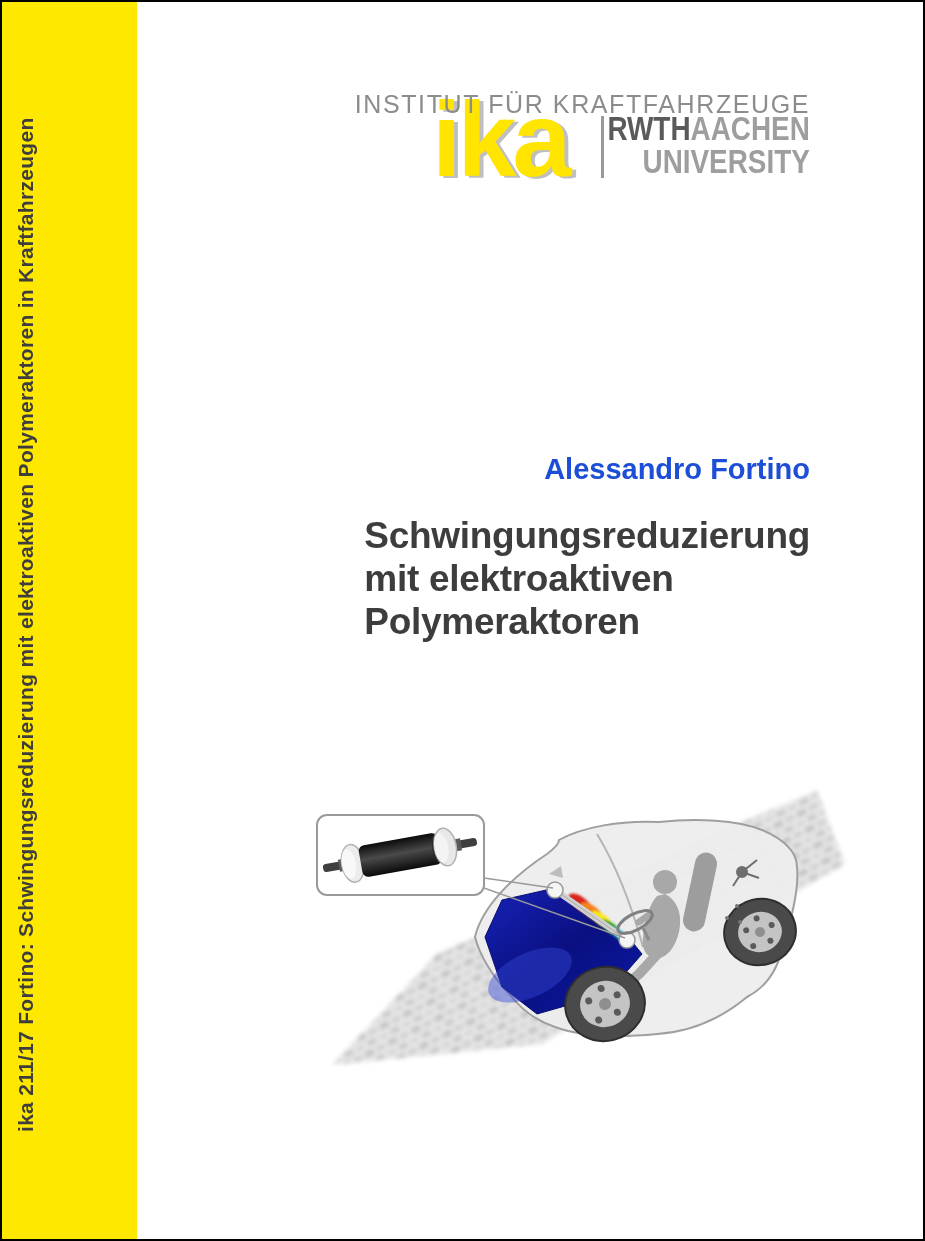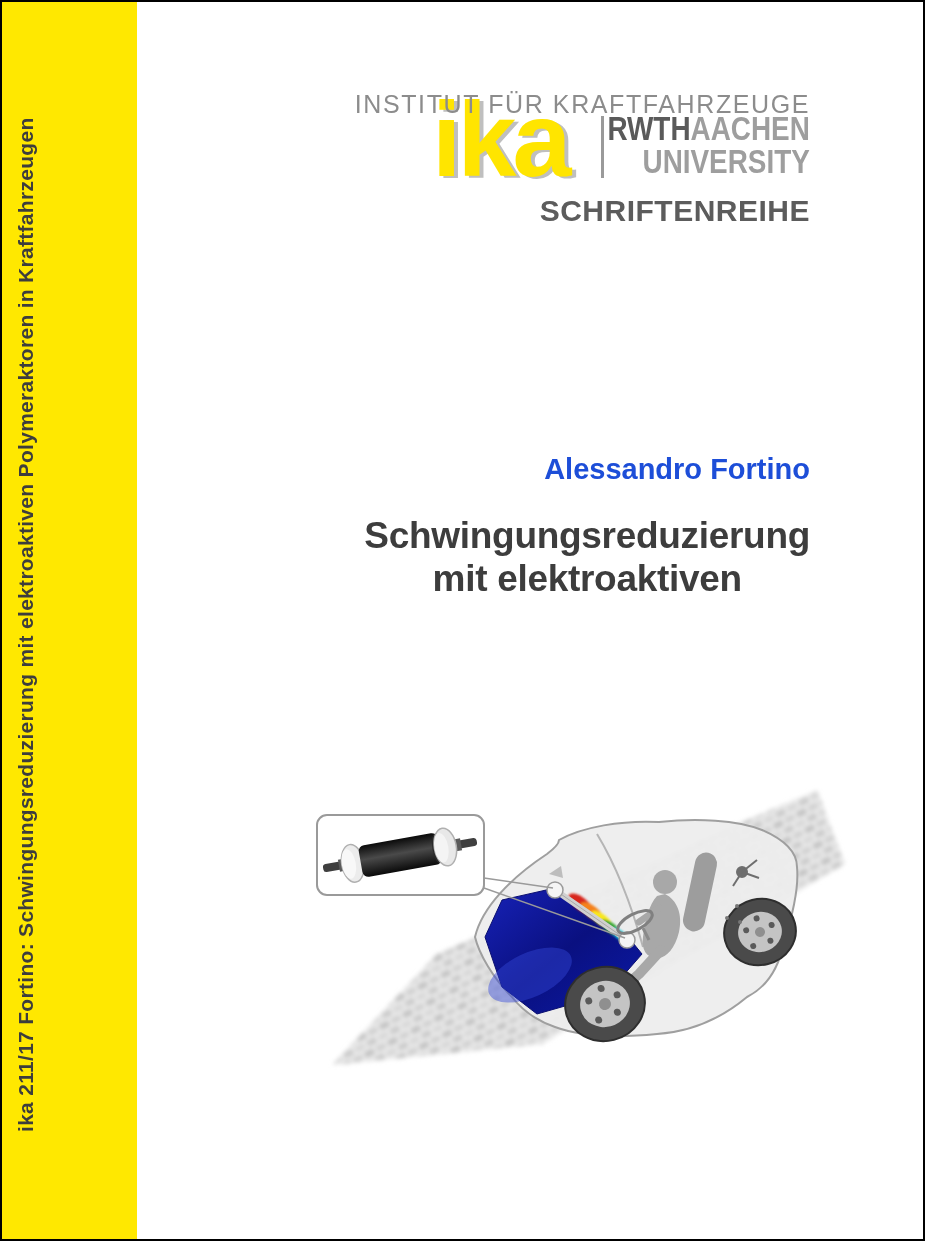--- a/index.html
+++ b/index.html
@@ -54,21 +54,21 @@
     text-align:right;font-size:30px;font-weight:bold;
     color:#5c5c5c;line-height:37px;letter-spacing:0.5px;
   }
   
   .author{
     position:absolute;right:113px;top:451px;
     font-size:29px;font-weight:bold;color:#1d4ed8;
   }
   .title{
     position:absolute;right:113px;top:512px;
-    text-align:center;font-size:37px;font-weight:bold;
+    text-align:left;font-size:37px;font-weight:bold;
     color:#3d3d3d;line-height:43px;letter-spacing:-0.3px;
   }
   .figure{
     position:absolute;left:295px;top:780px;width:630px;height:330px;
   }
 </style>
 </head>
 <body>
 
 <div class="page">
@@ -81,28 +81,28 @@
     <div class="ika-big">ika</div>
     <div class="logo-divider"></div>
     <div class="institute-line">INSTITUT FÜR KRAFTFAHRZEUGE</div>
     <div class="rwth-block">
       <div><span class="rwth-dark">RWTH</span><span class="rwth-light">AACHEN</span></div>
       <div class="rwth-light">UNIVERSITY</div>
     </div>
   </div>
 
   <div class="series">
-    <div>SCHRIFTENREIHE</div>
   </div>
 
   <div class="author">Alessandro Fortino</div>
 
   <div class="title">
     <div>Schwingungsreduzierung</div>
     <div>mit elektroaktiven</div>
+    <div>Polymeraktoren</div>
   </div>
 
   <svg class="figure" viewBox="0 0 630 330" xmlns="http://www.w3.org/2000/svg">
     <defs>
       <pattern id="cobble" width="26" height="18" patternUnits="userSpaceOnUse" patternTransform="rotate(-27)">
         <rect width="26" height="18" fill="#efefef"></rect>
         <rect x="1" y="1" width="11" height="7" rx="2" fill="#cfcfcf"></rect>
         <rect x="14" y="1" width="11" height="7" rx="2" fill="#c2c2c2"></rect>
         <rect x="-5" y="10" width="11" height="7" rx="2" fill="#c8c8c8"></rect>
         <rect x="8" y="10" width="11" height="7" rx="2" fill="#d6d6d6"></rect>

